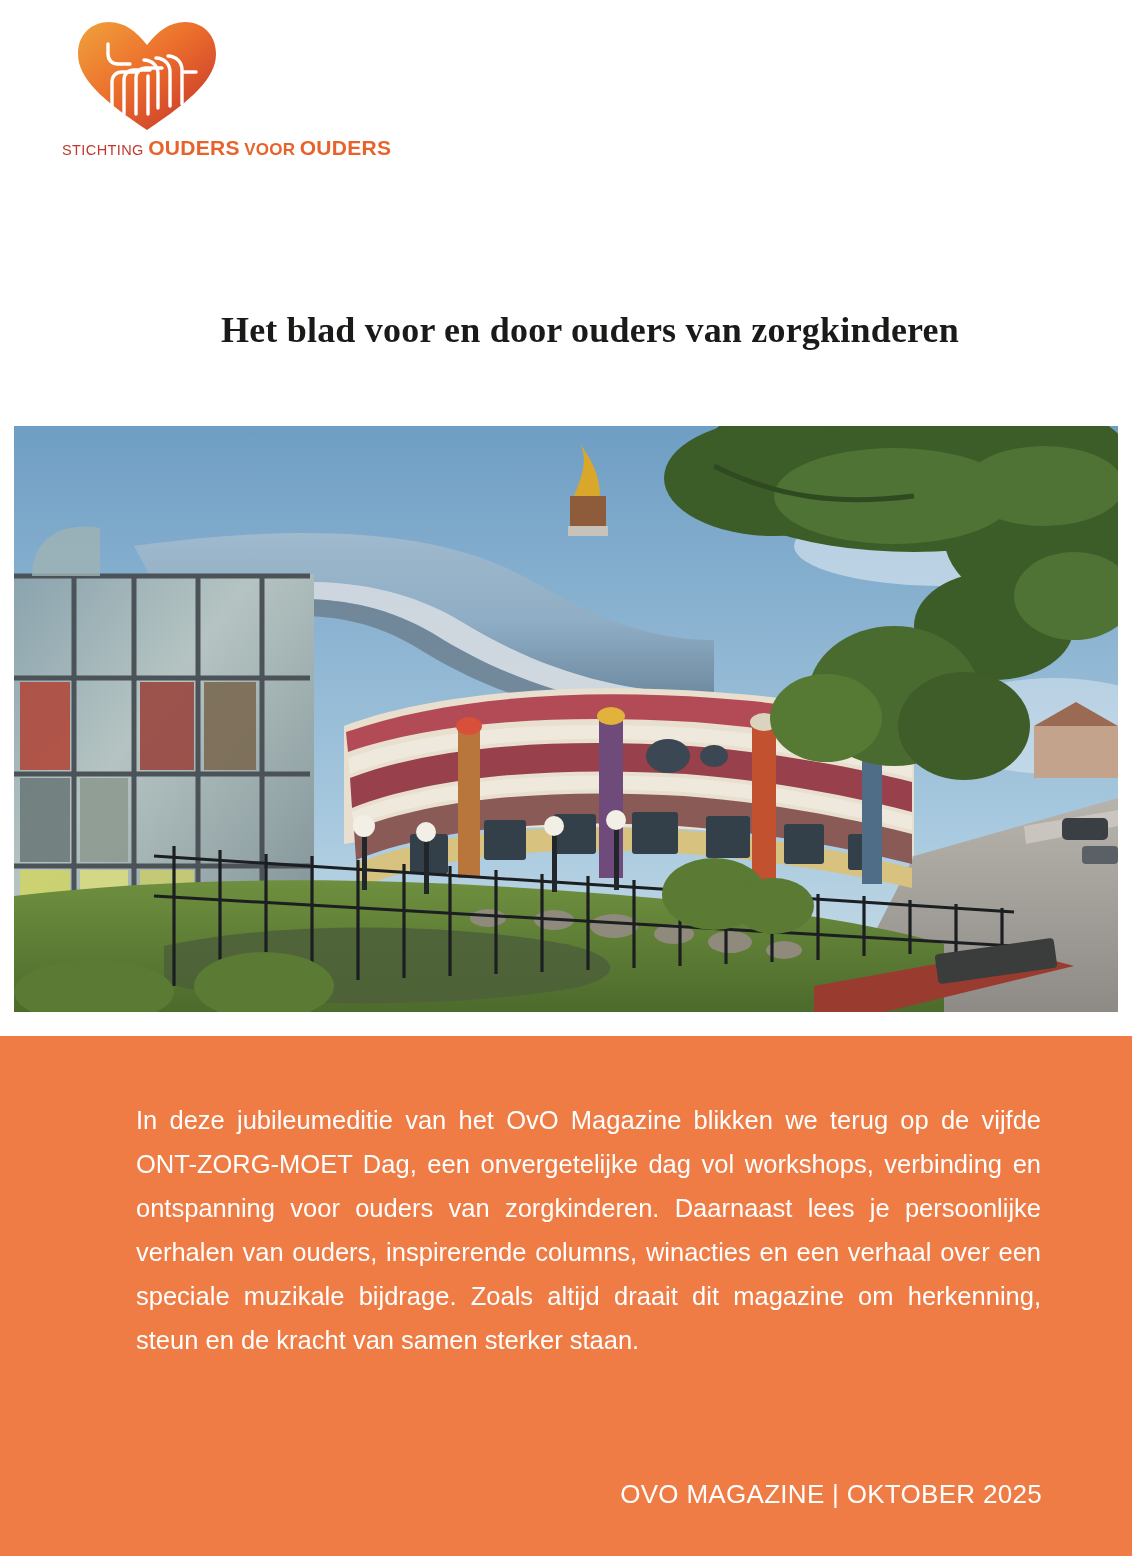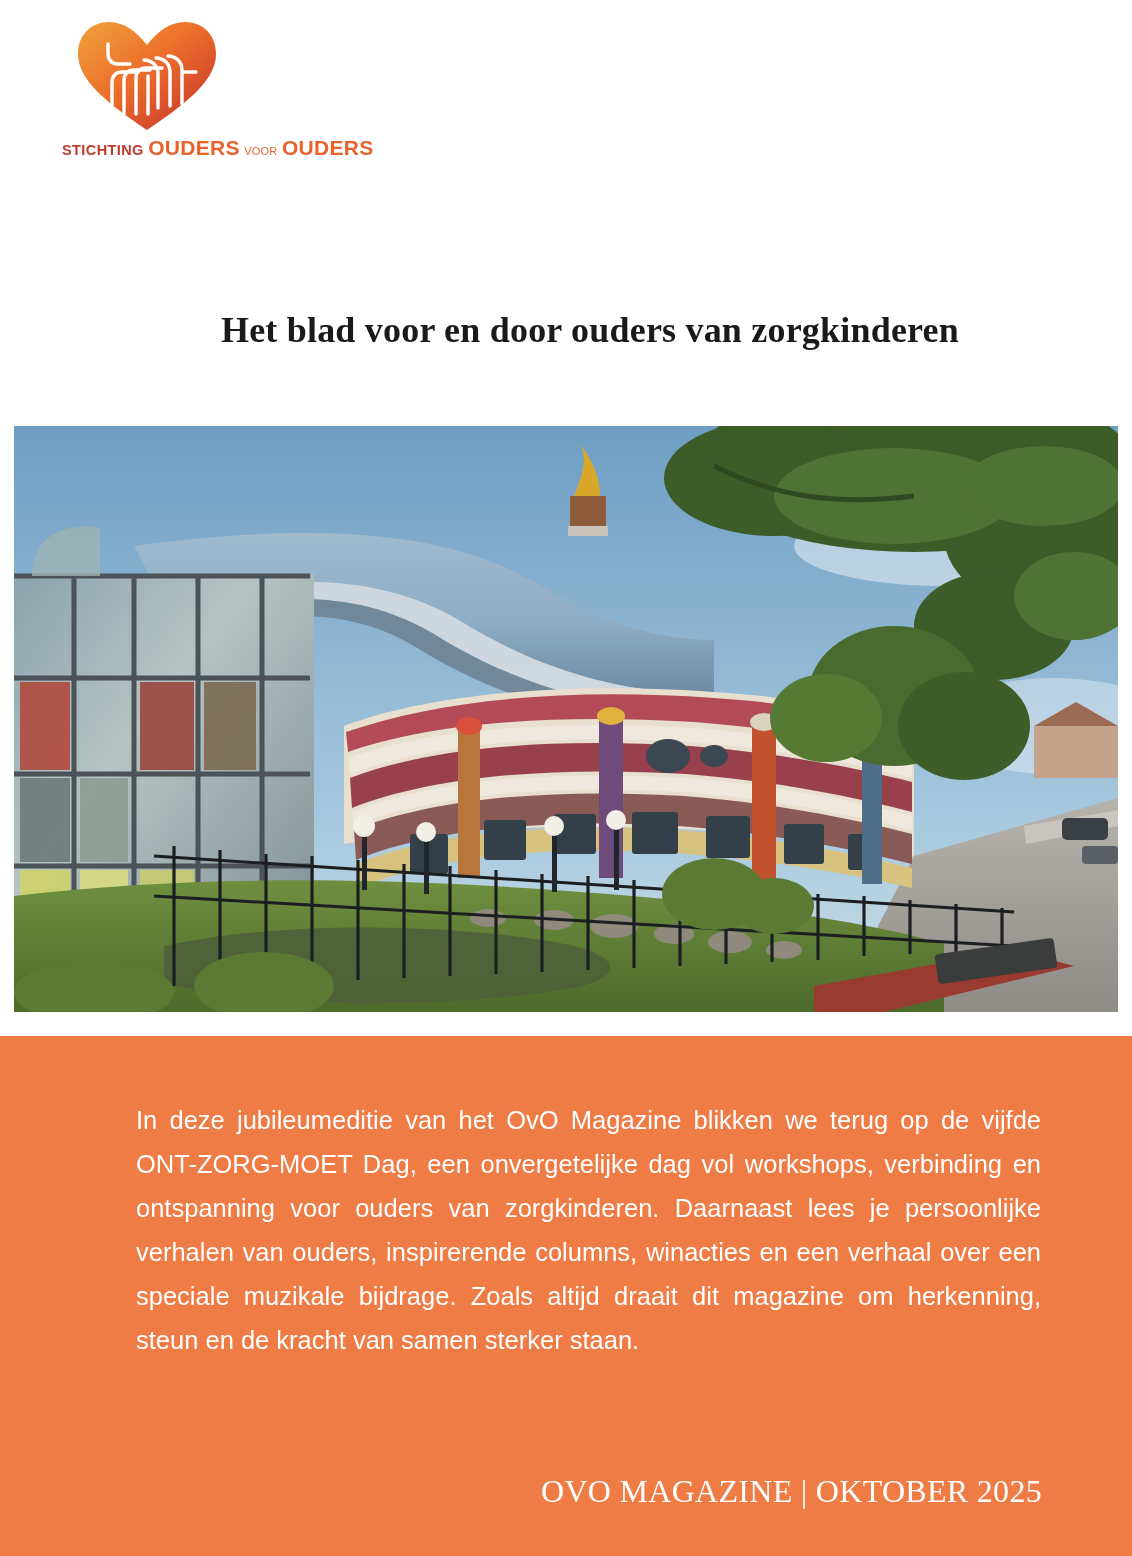--- a/index.html
+++ b/index.html
@@ -44,35 +44,35 @@
     position: absolute;
     left: 0px;
     top: 118px;
     width: 250px;
     height: 24px;
     white-space: nowrap;
   }
   .logo-wordmark .w1 {
     font-family: "Liberation Sans", sans-serif;
     font-size: 14.5px;
-    font-weight: 700;
+    font-weight: 400;
     letter-spacing: 0.4px;
     color: #c0392b;
   }
   .logo-wordmark .w2 {
     font-family: "Liberation Sans", sans-serif;
     font-size: 21px;
     font-weight: 700;
     letter-spacing: 0.3px;
     color: #e8622a;
   }
   .logo-wordmark .w3 {
     font-family: "Liberation Sans", sans-serif;
-    font-size: 11px;
-    font-weight: 400;
+    font-size: 17px;
+    font-weight: 700;
     letter-spacing: 0.2px;
     color: #e8622a;
   }
 
   .title-main {
     position: absolute;
     left: 0;
     top: 178px;
     width: 1132px;
     text-align: center;
@@ -137,22 +137,22 @@
     line-height: 44px;
     color: #ffffff;
     text-align: justify;
     text-justify: inter-word;
     hyphens: manual;
   }
   .intro-footer {
     position: absolute;
     right: 96px;
     bottom: 46px;
-    font-family: Liberation Serif, serif;
-    font-size: 32px;
+    font-family: Liberation Sans, sans-serif;
+    font-size: 26px;
     letter-spacing: 0.3px;
     color: #ffffff;
     white-space: nowrap;
   }
 </style>
 </head>
 <body>
 
 <div class="masthead">
 

